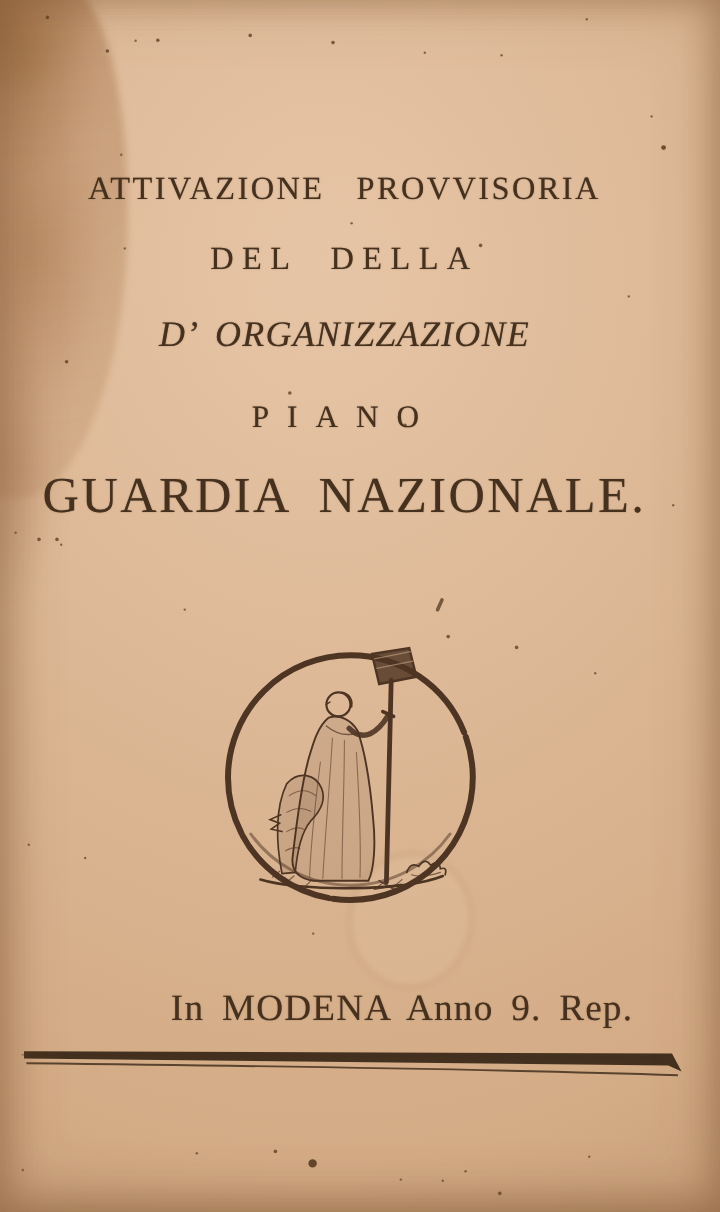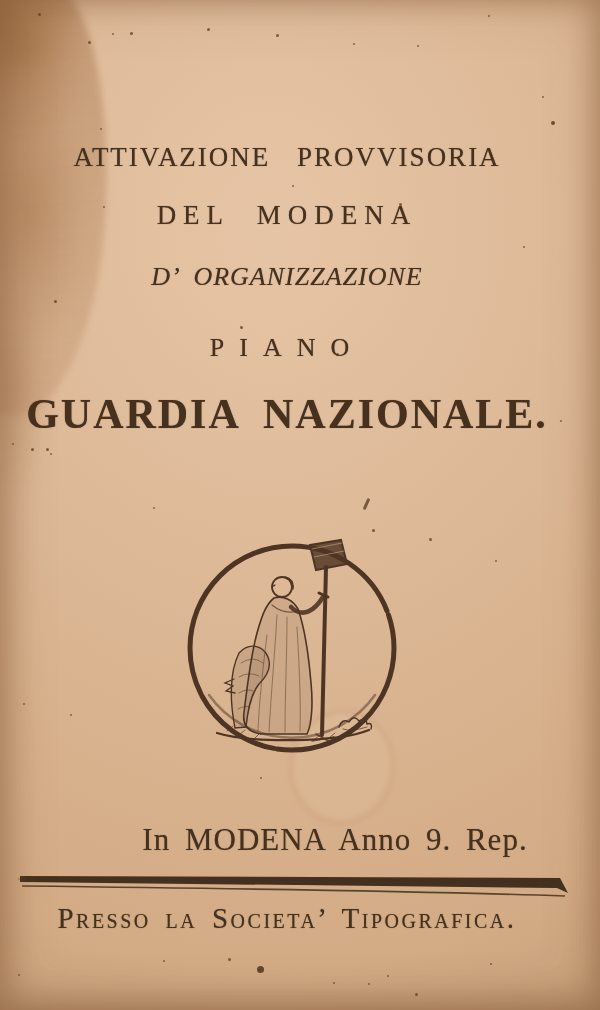--- a/index.html
+++ b/index.html
@@ -44,23 +44,23 @@
     background:var(--ink-soft); border-radius:2px; transform:rotate(24deg); opacity:.8;}
   .spots{position:absolute; inset:0; pointer-events:none;}
   .spot{position:absolute; border-radius:50%; background:#5d4026;}
 
   
   .line{position:absolute; left:0; width:574px; text-align:center; white-space:nowrap;
     text-shadow:0 0 1px rgba(62,42,26,.55);}
   .l1{top:58px;  font-size:36px; font-weight:700; letter-spacing:2px;  word-spacing:28px;}
   .l2{top:130px; font-size:27px; letter-spacing:2px;  word-spacing:18px;margin-top:12px;}
   .l3{top:200px; font-size:27px; letter-spacing:7px;  word-spacing:14px;}
-  .l4{top:262px; font-size:26px; font-style:italic; letter-spacing:1px; word-spacing:8px;}
+  .l4{top:262px; font-size:30px; font-style:italic; letter-spacing:1px; word-spacing:8px;}
   .l5{top:333px; font-size:26px; letter-spacing:15px;}
-  .l6{top:390px; font-size:42px; font-weight:700; letter-spacing:2px; word-spacing:12px;}
+  .l6{top:390px; font-size:42px; font-weight:400; letter-spacing:2px; word-spacing:12px;}
   .imprint{top:822px; font-size:31px; letter-spacing:1px; word-spacing:6px;padding-left:48px;}
   .publisher{top:902px; font-size:29px; font-variant:small-caps; letter-spacing:2.5px; word-spacing:5px;}
 
   .medallion{position:absolute; left:179px; top:535px; width:226px; height:226px;}
   .medallion svg{width:100%; height:100%;}
   .rule{position:absolute; left:16px; top:870px; width:560px; height:30px;}
 </style>
 </head>
 <body>
 
@@ -108,21 +108,21 @@
       <div class="spot" style="left: 18px; top: 974px; width: 2px; height: 2px; opacity: 0.71;"></div>
       <div class="spot" style="left: 333px; top: 982px; width: 2px; height: 2px; opacity: 0.71;"></div>
       <div class="spot" style="left: 368px; top: 983px; width: 2px; height: 2px; opacity: 0.71;"></div>
       <div class="spot" style="left: 387px; top: 975px; width: 2px; height: 2px; opacity: 0.71;"></div>
       <div class="spot" style="left: 415px; top: 993px; width: 3px; height: 3px; opacity: 0.79;"></div>
       <div class="spot" style="left: 490px; top: 963px; width: 2px; height: 2px; opacity: 0.71;"></div>
     </div>
   <div class="scratch"></div>
 
   <div class="line l2">ATTIVAZIONE PROVVISORIA</div>
-  <div class="line l3">DEL MODENA</div>
+  <div class="line l3">DEL DELLA</div>
   <div class="line l4">D’ ORGANIZZAZIONE</div>
   <div class="line l5">PIANO</div>
   <div class="line l6">GUARDIA NAZIONALE.</div>
 
   <div class="medallion">
     <svg viewBox="0 0 226 226" fill="none" stroke="#4e3523" stroke-linecap="round">
 
       <circle cx="113" cy="113" r="102" stroke-width="5" stroke-dasharray="175 3 92 2 330 4 118"></circle>
       <path d="M30,160 A102 102 0 0 0 196 160" stroke-width="2.5" opacity=".5"></path>
 
@@ -158,16 +158,15 @@
   <div class="line imprint">In MODENA Anno 9. Rep.</div>
 
   <div class="rule">
     <svg viewBox="0 0 560 30" fill="none">
       <path d="M4,6 L544,8 L552,23 L541,18 L4,12 Z" fill="#43301e"></path>
       <path d="M6,16 C180,18 400,21 549,26" stroke="#43301e" stroke-width="1.6" opacity=".85"></path>
       <path d="M2,9 L544,11" stroke="#43301e" stroke-width="1" opacity=".5"></path>
     </svg>
   </div>
 
-  <div class="line publisher">Presso la Societa’ Tipografica.</div>
 
   <div class="vignette"></div>
 </div>
 
 </body></html>

